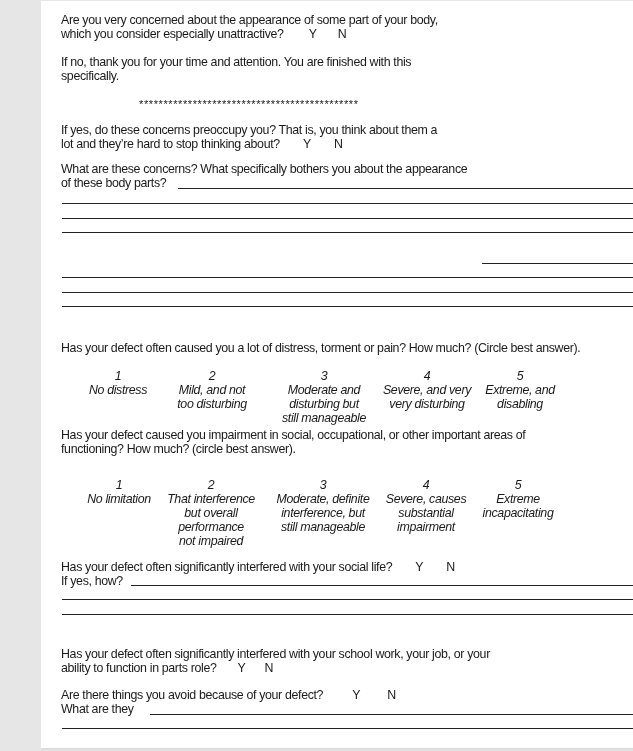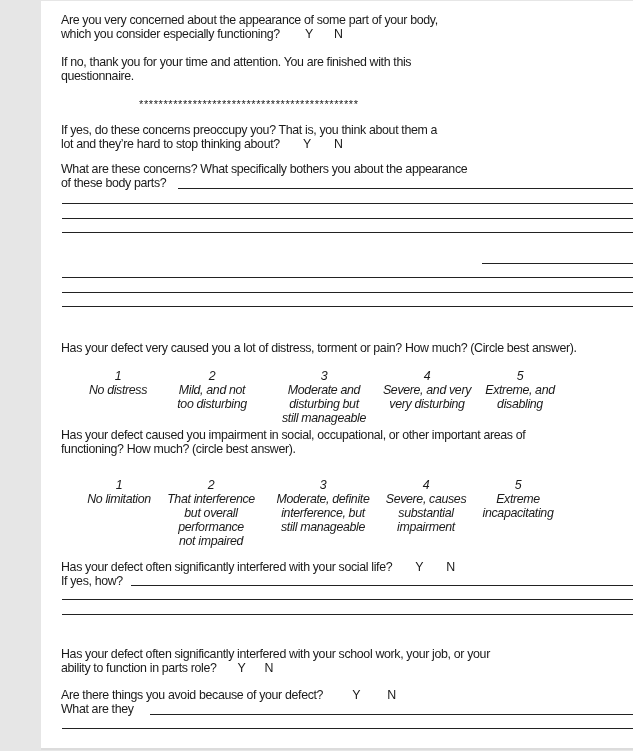--- a/index.html
+++ b/index.html
@@ -13,27 +13,27 @@
   .stars { position:absolute; left:98px; top:97px; font-size:11px; letter-spacing:0.6px; }
   .scale { position:absolute; font-style:italic; font-size:12.4px; line-height:14px; text-align:center; letter-spacing:-0.35px; }
 </style>
 </head>
 <body>
 
 <div class="page">
 
   <div class="t" style="top:13px">Are you very concerned about the appearance of some part of your body,</div>
   <div class="t" style="top:27px">
-    <span>which you consider especially functioning?</span>
+    <span>which you consider especially unattractive?</span>
     <span class="yn" style="margin-left:22px">Y</span>
     <span class="yn" style="margin-left:18px">N</span>
   </div>
 
   <div class="t" style="top:55px">If no, thank you for your time and attention. You are finished with this</div>
-  <div class="t" style="top:69px">questionnaire.</div>
+  <div class="t" style="top:69px">specifically.</div>
 
   <div class="stars">*********************************************</div>
 
   <div class="t" style="top:123px">If yes, do these concerns preoccupy you? That is, you think about them a</div>
   <div class="t" style="top:137px">
     <span>lot and they’re hard to stop thinking about?</span>
     <span class="yn" style="margin-left:20px">Y</span>
     <span class="yn" style="margin-left:20px">N</span>
   </div>
 
@@ -42,21 +42,21 @@
   <div class="line" style="top:187px; left:137px"></div>
   <div class="line" style="top:202px"></div>
   <div class="line" style="top:217px"></div>
   <div class="line" style="top:231px"></div>
 
   <div class="line" style="top:262px; left:441px"></div>
   <div class="line" style="top:276px"></div>
   <div class="line" style="top:291px"></div>
   <div class="line" style="top:305px"></div>
 
-  <div class="t" style="top:341px">Has your defect very caused you a lot of distress, torment or pain? How much? (Circle best answer).</div>
+  <div class="t" style="top:341px">Has your defect often caused you a lot of distress, torment or pain? How much? (Circle best answer).</div>
   <div class="scale" style="left:36px; top:368px; width:82px">
     <div>1</div>
     <div>No distress</div>
   </div>
   <div class="scale" style="left:120px; top:368px; width:102px">
     <div>2</div>
     <div>Mild, and not</div>
     <div>too disturbing</div>
   </div>
   <div class="scale" style="left:229px; top:368px; width:108px">

